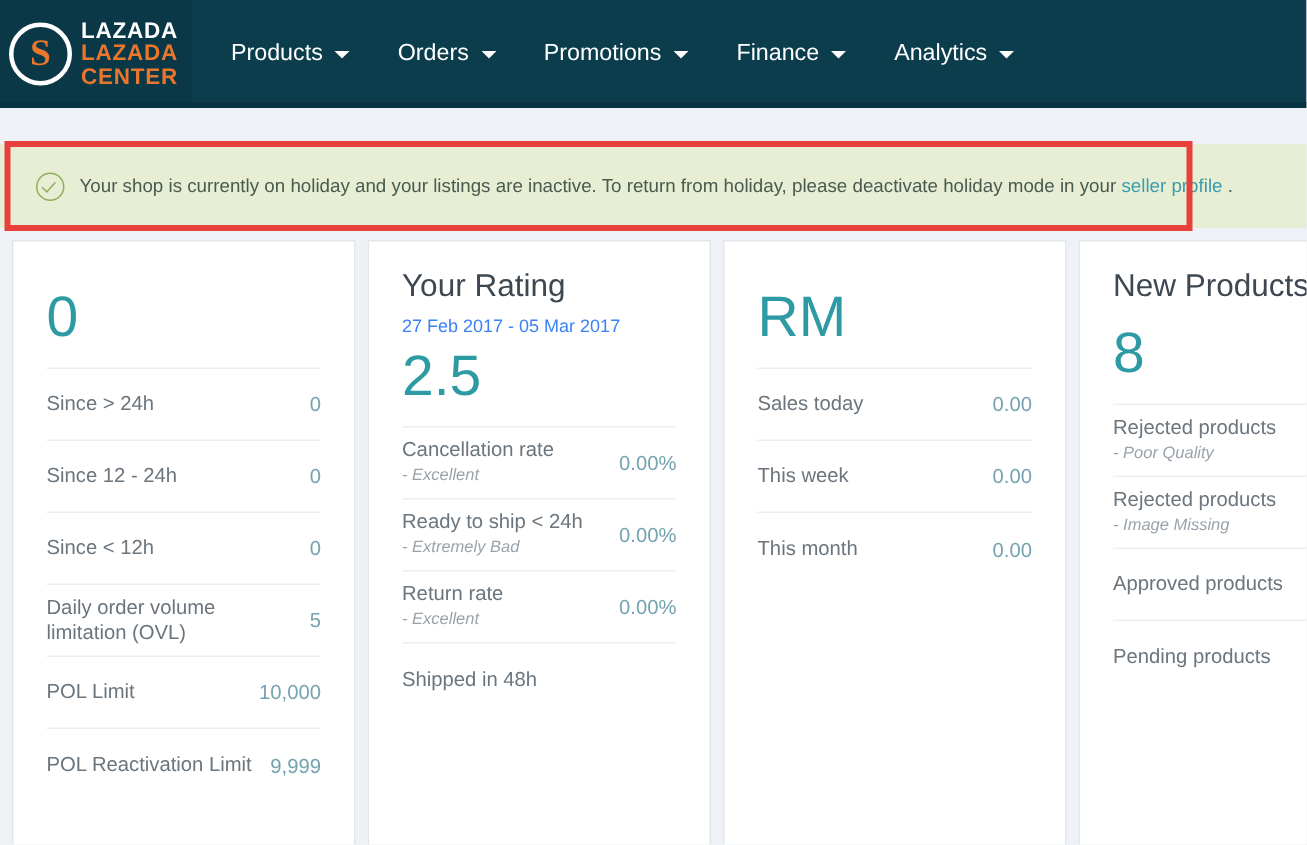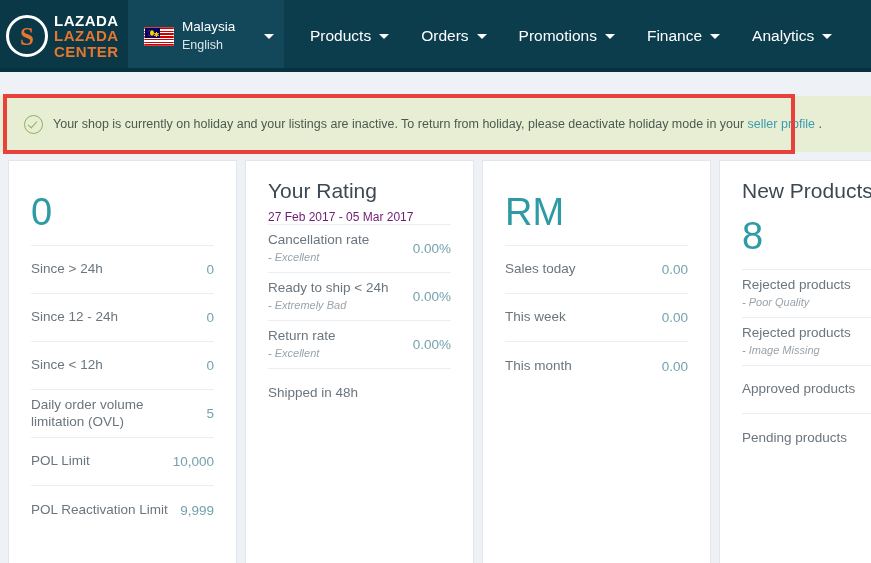--- a/index.html
+++ b/index.html
@@ -238,21 +238,21 @@
   }
   .card-title {
     font-size: 21px;
     color: #3d4852;
     font-weight: normal;
     margin: 0;
     white-space: nowrap;
   }
   .card-sub {
     font-size: 12px;
-    color: #701a75;
+    color: #3b82f6;
     margin-top: 7px;
   }
   .card-big {
     font-size: 38px;
     color: #2e9ba4;
     line-height: 1;
     margin-top: 14px;
     margin-bottom: 14px;
     white-space: nowrap;
   }
@@ -298,32 +298,20 @@
     <div class="logo-mark">
       <span class="s-glyph">S</span>
     </div>
     <div class="logo-text">
       <span class="l1">LAZADA</span>
       <span class="l2">LAZADA</span>
       <span class="l3">CENTER</span>
     </div>
   </div>
 
-  <div class="country-block">
-    <div class="flag">
-      <div class="canton"></div>
-      <div class="moon"></div>
-      <div class="star">✱</div>
-    </div>
-    <div class="country-text">
-      <span class="cname">Malaysia</span>
-      <span class="clang">English</span>
-    </div>
-    <div class="caret"></div>
-  </div>
 
   <div class="nav">
     <div class="nav-item">
       <span>Products</span>
       <span class="caret"></span>
     </div>
     <div class="nav-item">
       <span>Orders</span>
       <span class="caret"></span>
     </div>
@@ -381,20 +369,21 @@
       <div class="row">
         <div class="row-label">POL Reactivation Limit</div>
         <div class="row-value">9,999</div>
       </div>
     </div>
   </div>
 
   <div class="card">
     <h2 class="card-title">Your Rating</h2>
     <div class="card-sub">27 Feb 2017 - 05 Mar 2017</div>
+    <div class="card-big tight">2.5</div>
     <div class="rows">
       <div class="row">
         <div class="row-label">
           <span>Cancellation rate</span>
           <span class="sub">- Excellent</span>
         </div>
         <div class="row-value">0.00%</div>
       </div>
       <div class="row">
         <div class="row-label">

